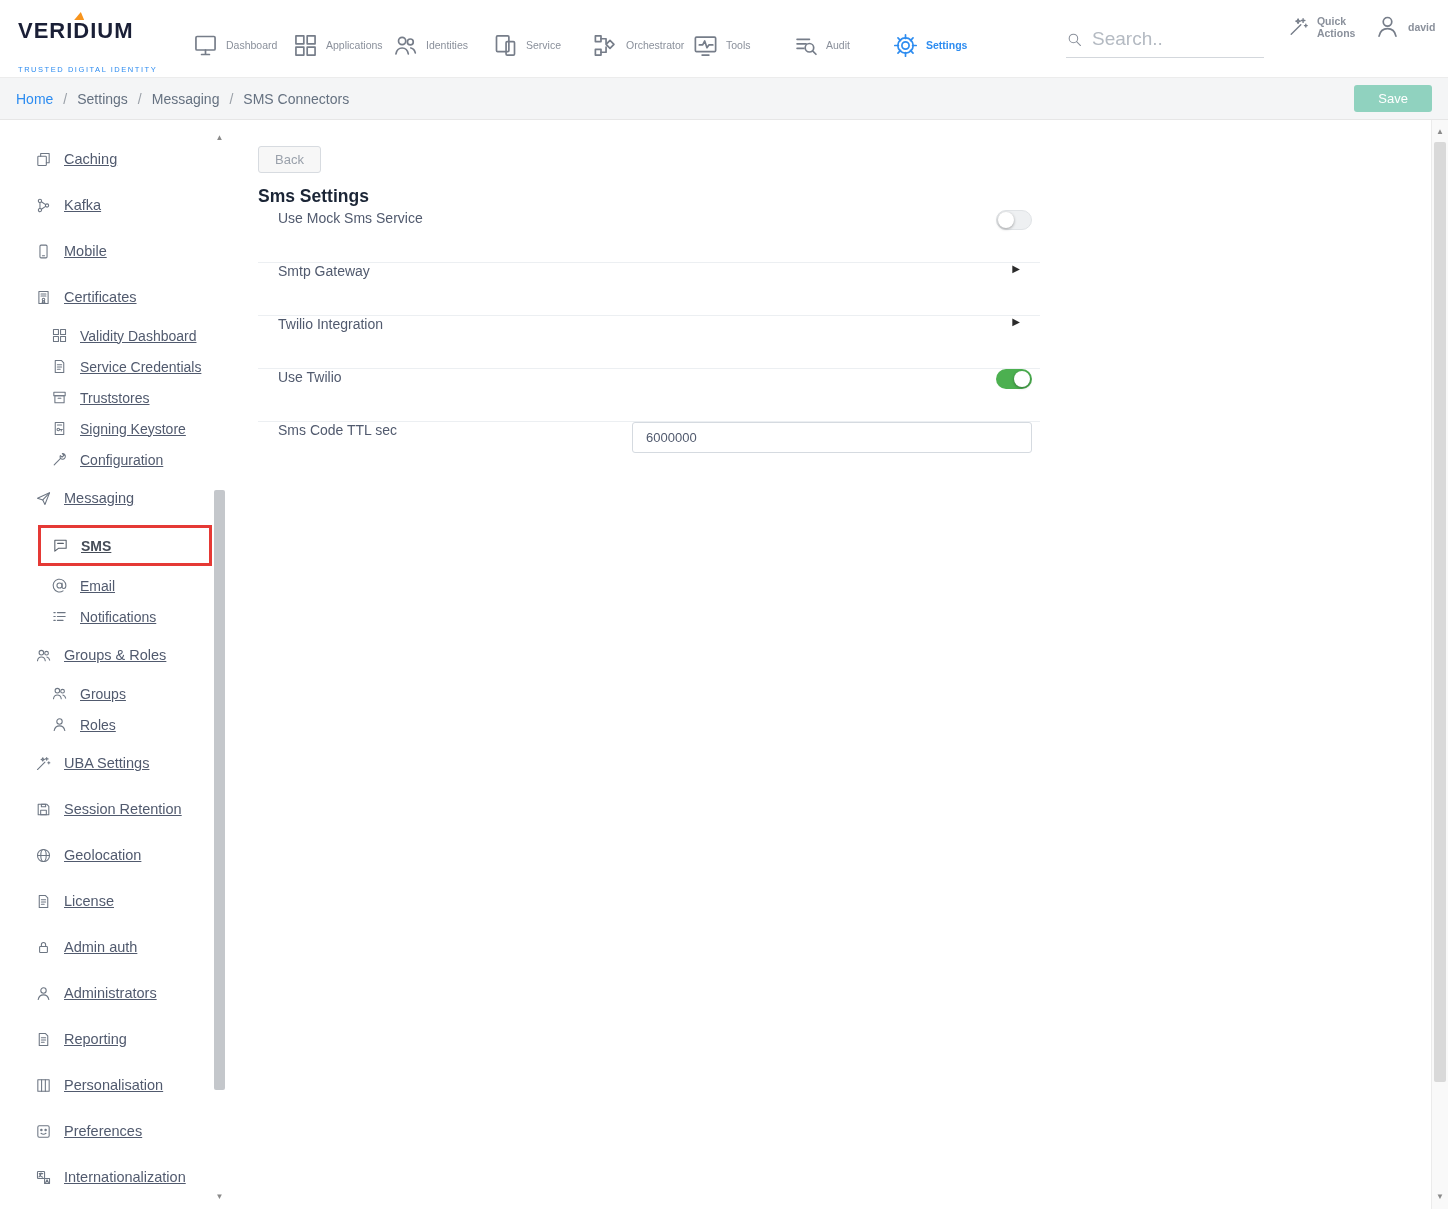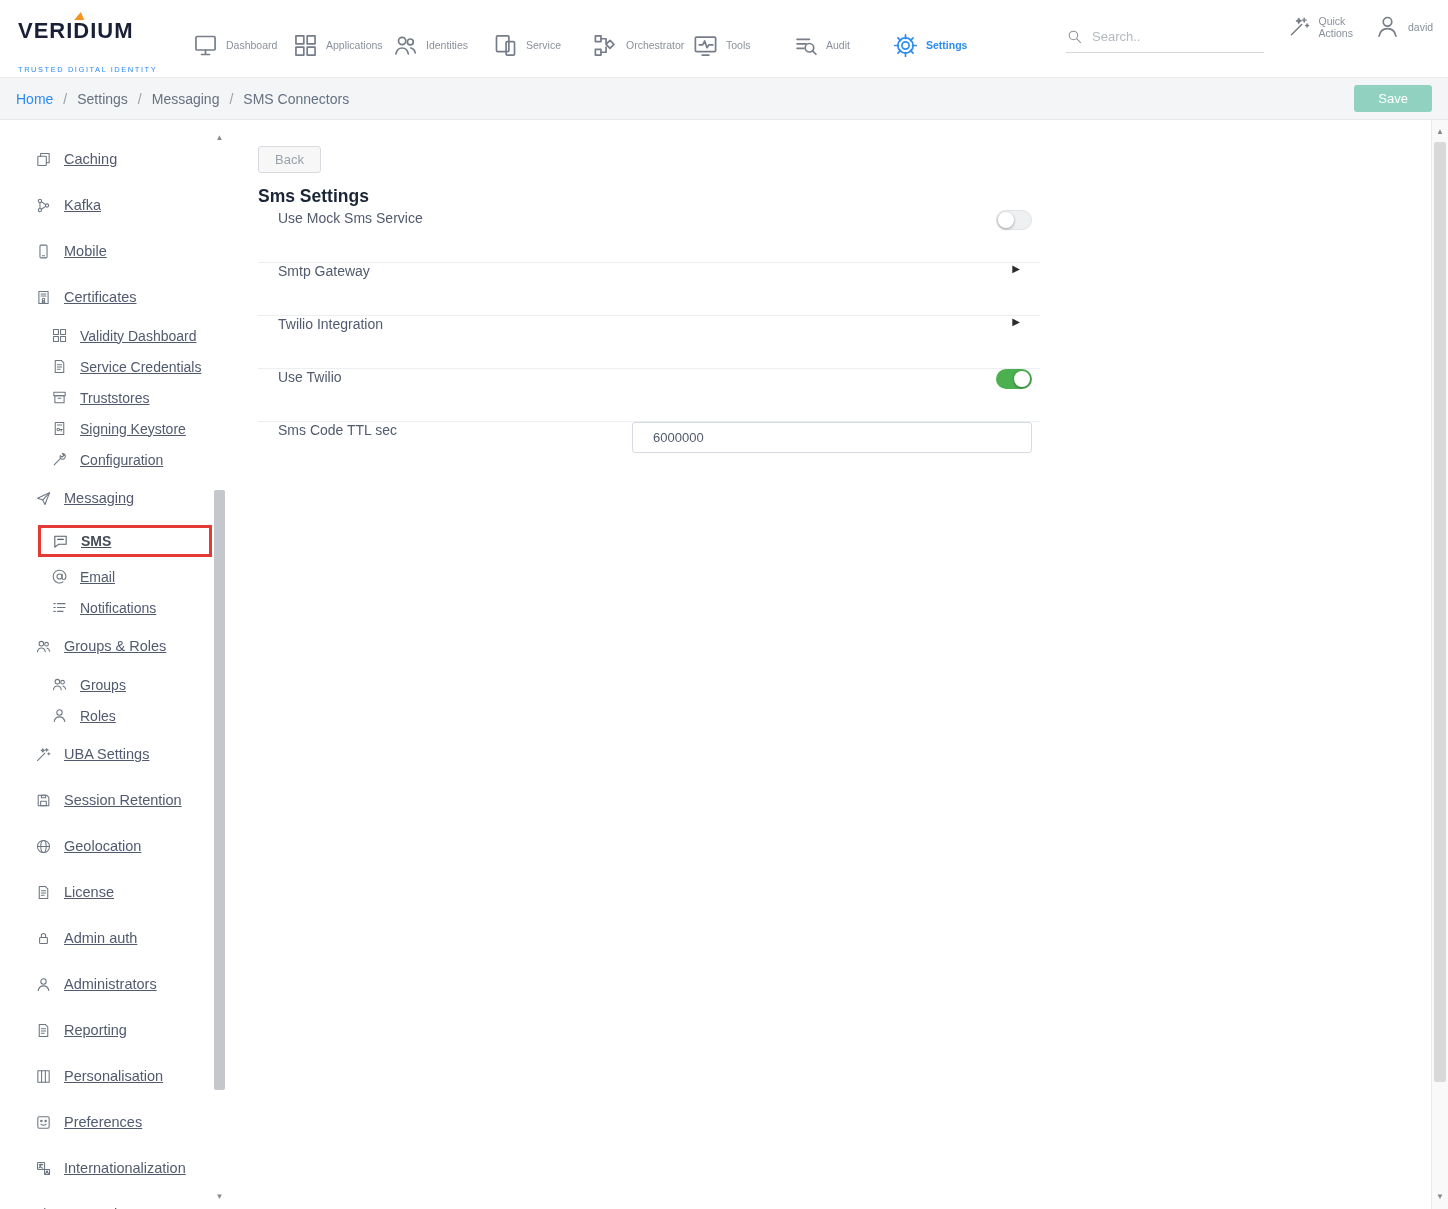--- a/index.html
+++ b/index.html
@@ -20,42 +20,42 @@
   .nav { display: flex; }
   .nav-item { width: 100px; display: flex; flex-direction: row; align-items: center; padding-top: 13px; gap: 7px; cursor: pointer; color: #767d89; }
   .nav-item .nav-ic { width: 27px; height: 27px; color: #767d89; }
   .nav-label { font-size: 10.5px; color: #8a909b; }
   .nav-item.active .nav-ic, .nav-item.active .nav-label { color: #2d8cf0; }
   .nav-item.active .nav-label { font-weight: 700; }
 
   .hdr-right { margin-left: auto; display: flex; align-items: flex-start; padding-right: 10px; }
   .searchbox { display: flex; align-items: center; gap: 9px; border-bottom: 1px solid #d3d7dc; width: 198px; margin-top: 28px; padding-bottom: 7px; margin-right: 24px; }
   .search-ic { width: 17px; height: 17px; color: #8a909b; cursor: pointer; }
-  .search-input { border: none; outline: none; font-size: 13px; color: #515a6e; width: 150px; background: transparent; }
+  .search-input { border: none; outline: none; font-size: 19px; color: #515a6e; width: 150px; background: transparent; }
   .search-input::placeholder { color: #b4bac2; }
-  .nav-item.qa, .nav-item.usr { width: 86px; }
+  .nav-item.qa, .nav-item.usr { width: 86px; font-weight: bold; }
   .nav-item.usr { width: 64px; }
 
   
   .crumb-bar { height: 42px; background: #f4f5f6; display: flex; align-items: center; padding: 0 16px; font-size: 14px; border-bottom: 1px solid #e6e6e6; }
   .crumb { color: #657180; cursor: default; }
   .crumb.link { color: #2d8cf0; cursor: pointer; }
   .sep { margin: 0 10px; color: #9aa0a8; }
   .save-btn { margin-left: auto; background: #90d2bf; color: #fff; border: none; border-radius: 3px; font-size: 13px; padding: 6px 24px; cursor: pointer; font-family: inherit; }
 
   
   .body { display: flex; height: 1089px; position: relative; }
 
   
   .sidebar { width: 230px; flex: none; position: relative; overflow: hidden; background: #fff; }
   .side-list { padding-top: 16px; }
   .side-item { display: flex; align-items: center; gap: 12px; height: 46px; padding-left: 35px; font-size: 14.5px; color: #515a6e; cursor: pointer; white-space: nowrap; text-decoration: underline; }
   .side-item .ic { width: 17px; height: 17px; color: #6d7683; flex: none; }
   .side-item.sub { height: 31px; padding-left: 51px; font-size: 14px; }
-  .side-item.active { height: 32px; margin: 4px 0; margin-left: 38px; width: 174px; padding-left: 11px; border: 3px solid #e53935; font-weight: 700; color: #454c57; }
+  .side-item.active { height: 41px; margin: 4px 0; margin-left: 38px; width: 174px; padding-left: 11px; border: 3px solid #e53935; font-weight: 700; color: #454c57; }
   .side-item.active .ic { color: #555d68; }
 
   .side-sb { position: absolute; top: 12px; bottom: 6px; right: 4px; width: 13px; }
   .sb-arrow { height: 12px; font-size: 8px; color: #8a8a8a; text-align: center; line-height: 12px; cursor: pointer; user-select: none; }
   .side-sb .sb-down { position: absolute; bottom: 0; left: 0; right: 0; }
   .side-sb .sb-thumb { position: absolute; top: 358px; height: 600px; left: 1px; width: 11px; background: #c4c7cb; border-radius: 2px; cursor: pointer; }
 
   
   .content { flex: 1; padding: 26px 0 0 28px; background: #fff; }
   .back-btn { background: #f7f7f7; border: 1px solid #d7dbe0; color: #9aa1ab; font-size: 13px; padding: 5px 16px; border-radius: 3px; cursor: pointer; font-family: inherit; }
@@ -64,21 +64,21 @@
   .srow { height: 53px; display: flex; align-items: flex-start; justify-content: space-between; border-bottom: 1px solid #eceff2; padding: 0 8px 0 20px; }
   .srow.last { border-bottom: none; gap: 24px; }
   .srow-label { font-size: 14px; color: #515a6e; }
   .expander { font-size: 10px; color: #2b2b2b; margin-right: 12px; user-select: none; }
   .toggle { width: 36px; height: 20px; border-radius: 10px; position: relative; cursor: pointer; flex: none; }
   .toggle.off { background: #eef0f2; border: 1px solid #e0e3e6; }
   .toggle.on { background: #4cb050; }
   .knob { position: absolute; top: 1px; width: 16px; height: 16px; border-radius: 50%; background: #fff; box-shadow: 0 1px 3px rgba(0,0,0,.35); }
   .toggle.off .knob { left: 1px; }
   .toggle.on .knob { right: 2px; top: 2px; }
-  .ttl-input { width: 400px; height: 31px; border: 1px solid #d5dae0; border-radius: 3px; padding: 0 20px; font-size: 13px; color: #515a6e; outline: none; font-family: inherit; }
+  .ttl-input { width: 400px; height: 31px; border: 1px solid #d5dae0; border-radius: 3px; padding: 0 13px; font-size: 13px; color: #515a6e; outline: none; font-family: inherit; }
 
   
   .page-sb { width: 17px; flex: none; background: #f9f9f9; border-left: 1px solid #ebebeb; position: relative; }
   .page-sb .sb-arrow { height: 16px; line-height: 16px; }
   .page-sb .sb-up { position: absolute; top: 4px; left: 0; right: 0; }
   .page-sb .sb-down { position: absolute; bottom: 4px; left: 0; right: 0; }
   .page-sb .sb-thumb { position: absolute; top: 22px; left: 2px; width: 12px; height: 940px; background: #d9d9d9; border-radius: 2px; cursor: pointer; }
 </style>
 </head>
 <body>

